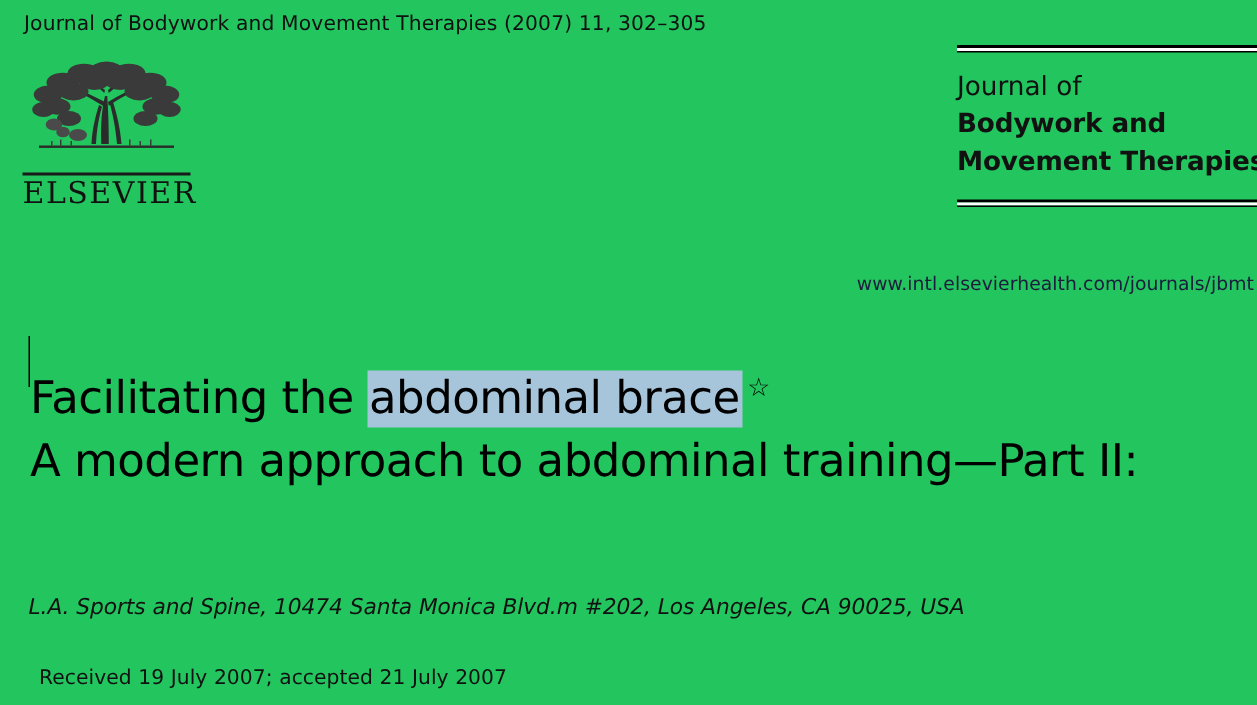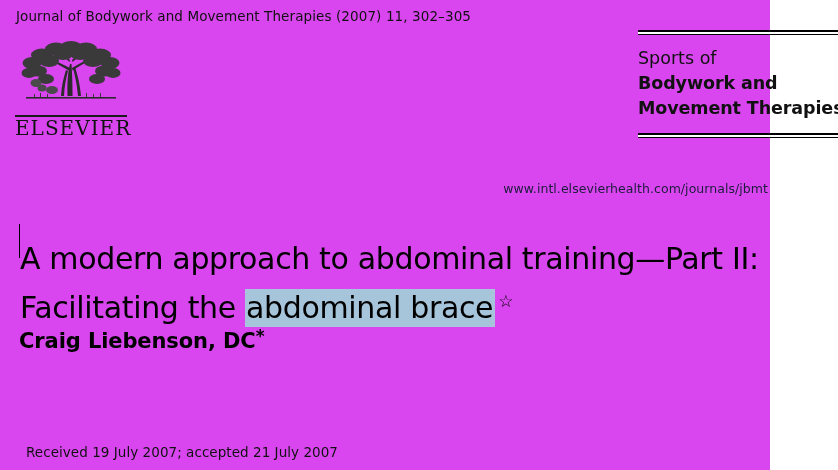--- a/index.html
+++ b/index.html
@@ -12,23 +12,23 @@
     width: 838px;
     height: 470px;
     overflow: hidden;
     font-family: "DejaVu Sans", sans-serif;
     color: #000000;
     position: relative;
   }
 
   .page {
     position: relative;
-    width: 770px;
+    width: 838px;
     height: 470px;
-    background: #d946ef;
+    background: #22c55e;
   }
 
   
   .running-head {
     position: absolute;
     left: 16px;
     top: 8px;
     font-size: 13.5px;
     letter-spacing: 0.1px;
     color: #111111;
@@ -257,44 +257,42 @@
     <div class="elsevier-word">ELSEVIER</div>
   </div>
 
   <div class="masthead">
     <div class="rule-double">
       <div class="r-thick"></div>
       <div class="r-gap"></div>
       <div class="r-thin"></div>
     </div>
     <div class="masthead-title">
-      <div class="line-reg">Sports of</div>
+      <div class="line-reg">Journal of</div>
       <div class="line-bold">Bodywork and</div>
       <div class="line-bold">Movement Therapies</div>
     </div>
   </div>
 
   <div class="url-rule rule-double">
     <div class="r-thick"></div>
     <div class="r-gap"></div>
     <div class="r-thin"></div>
   </div>
 
   <a class="journal-url" href="#" style="text-decoration:none;margin-top:40px;">www.intl.elsevierhealth.com/journals/jbmt</a>
 
 
   <div class="caret"></div>
 
   <h1 class="article-title">
-    <span class="title-line">A modern approach to abdominal training—Part II:</span>
     <span class="title-line">
       <span>Facilitating the </span><span class="hl">abdominal brace</span><span class="title-star">☆</span>
     </span>
+    <span class="title-line">A modern approach to abdominal training—Part II:</span>
   </h1>
 
-  <div class="author">
-    <span>Craig Liebenson, DC</span><span class="corr-mark">*</span>
-  </div>
-
+
+  <div class="affiliation">L.A. Sports and Spine, 10474 Santa Monica Blvd.m #202, Los Angeles, CA 90025, USA</div>
 
   <div class="history">Received 19 July 2007; accepted 21 July 2007</div>
 
 </div>
 
 </body></html>

